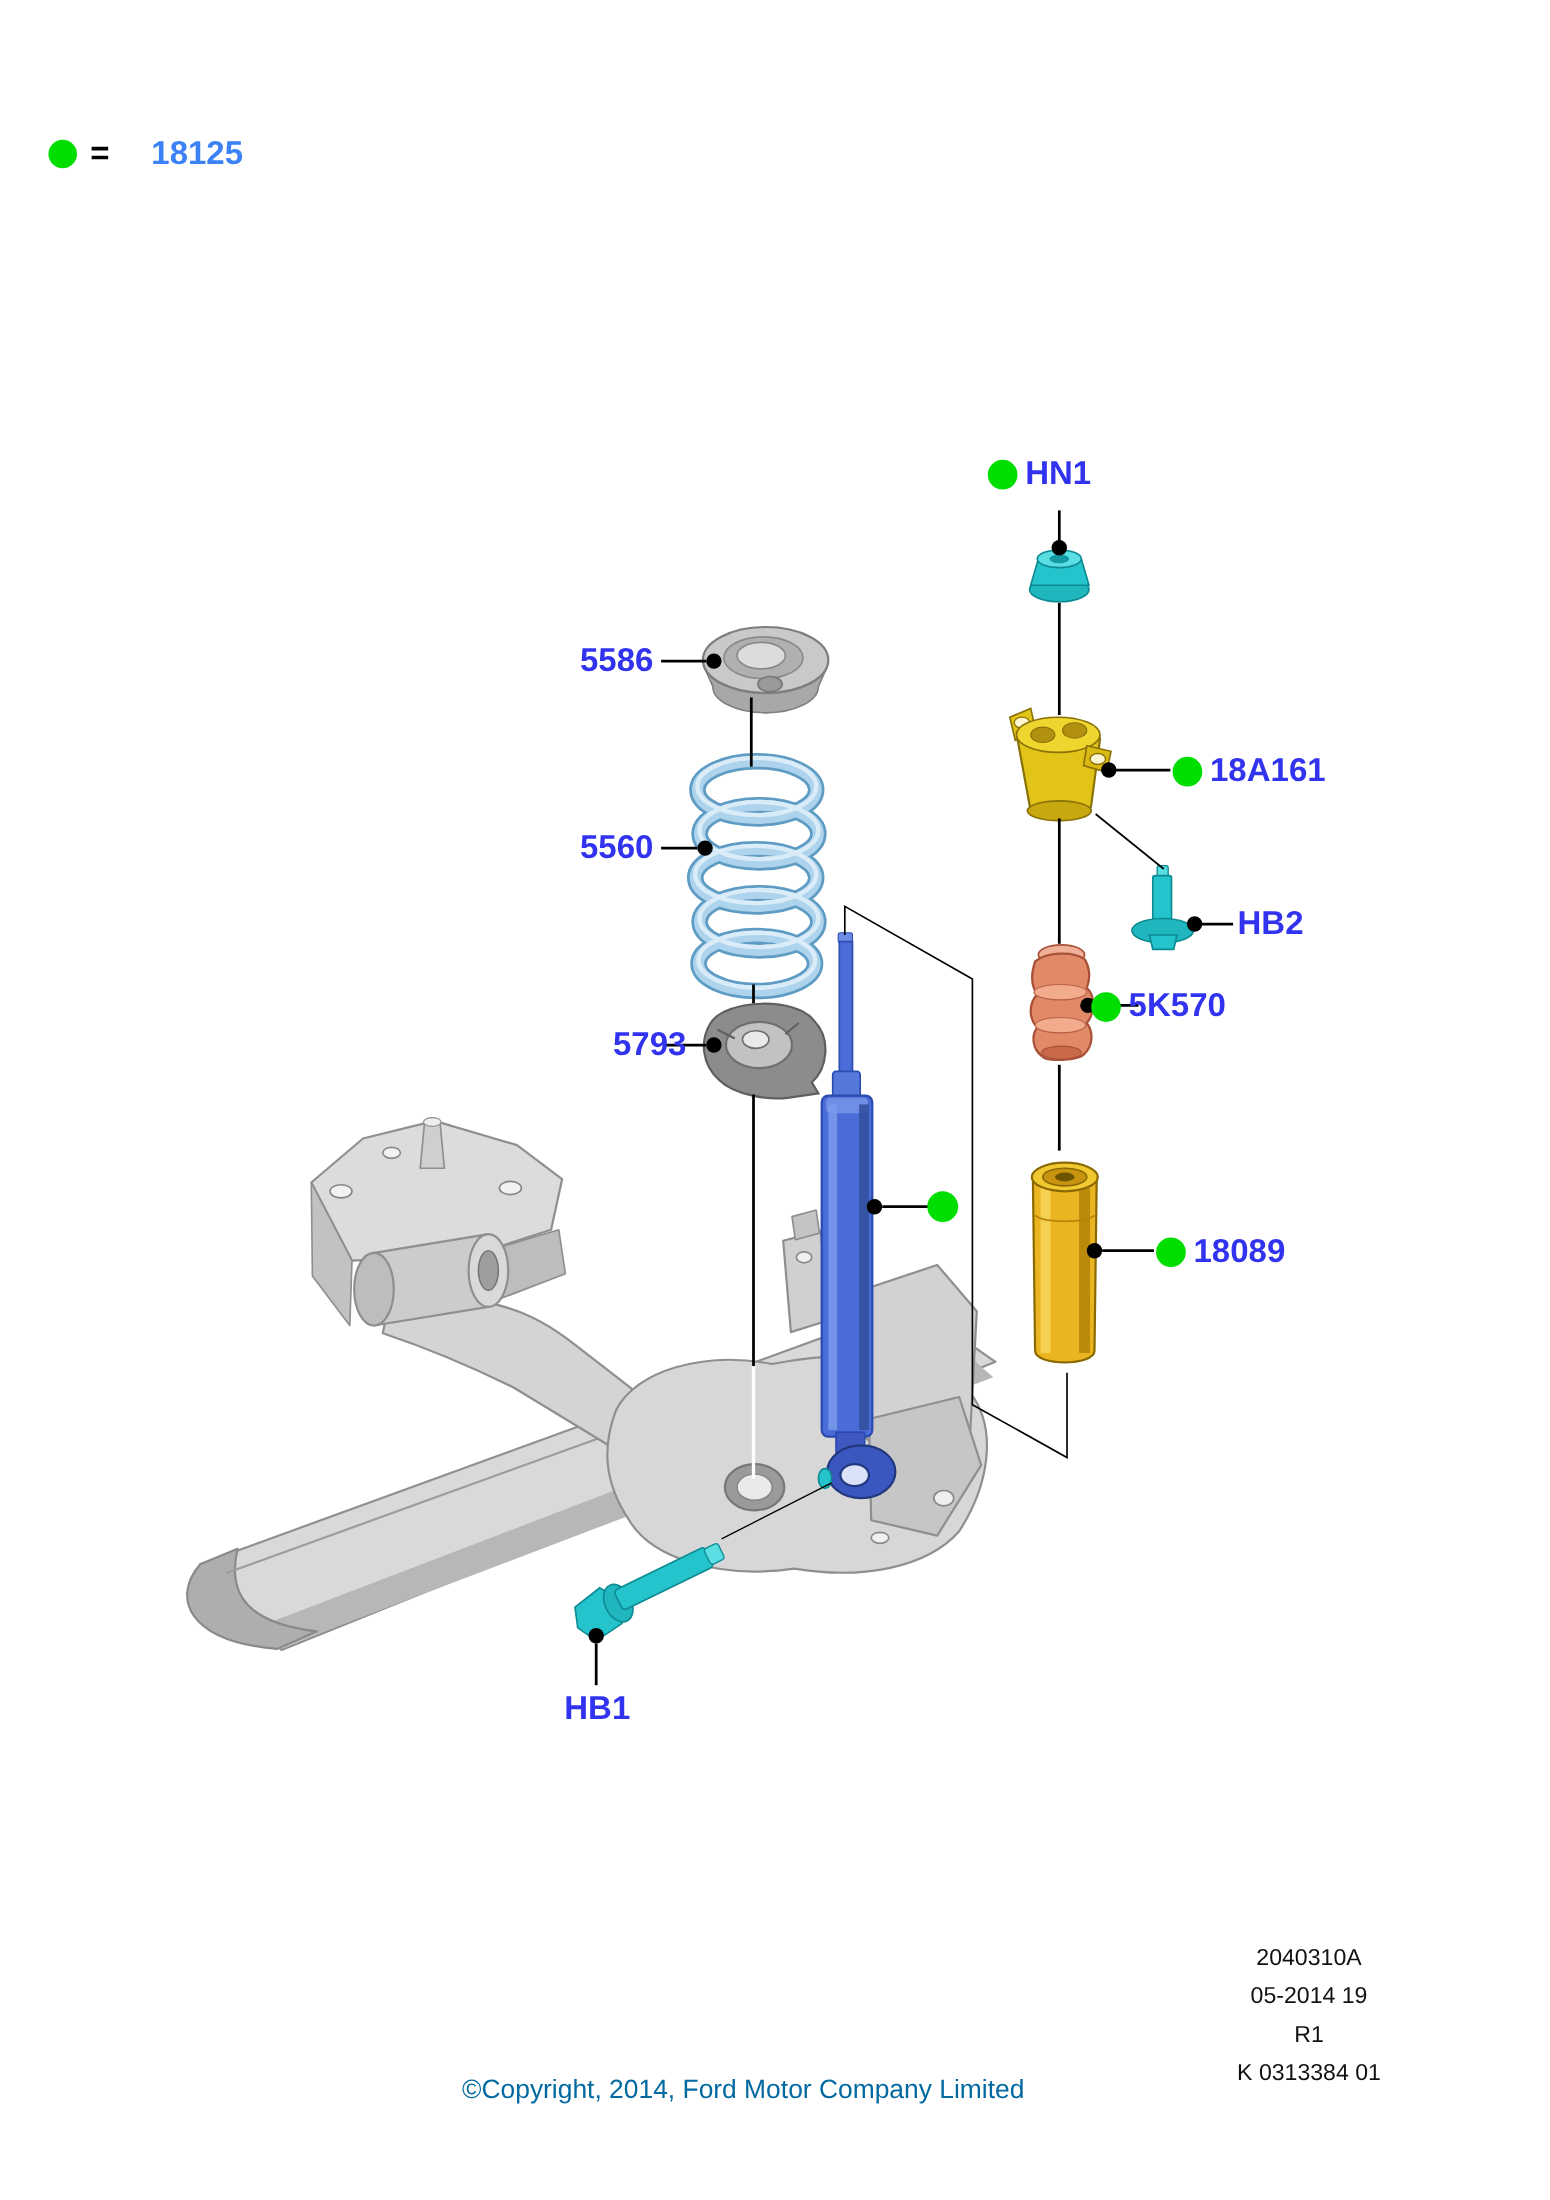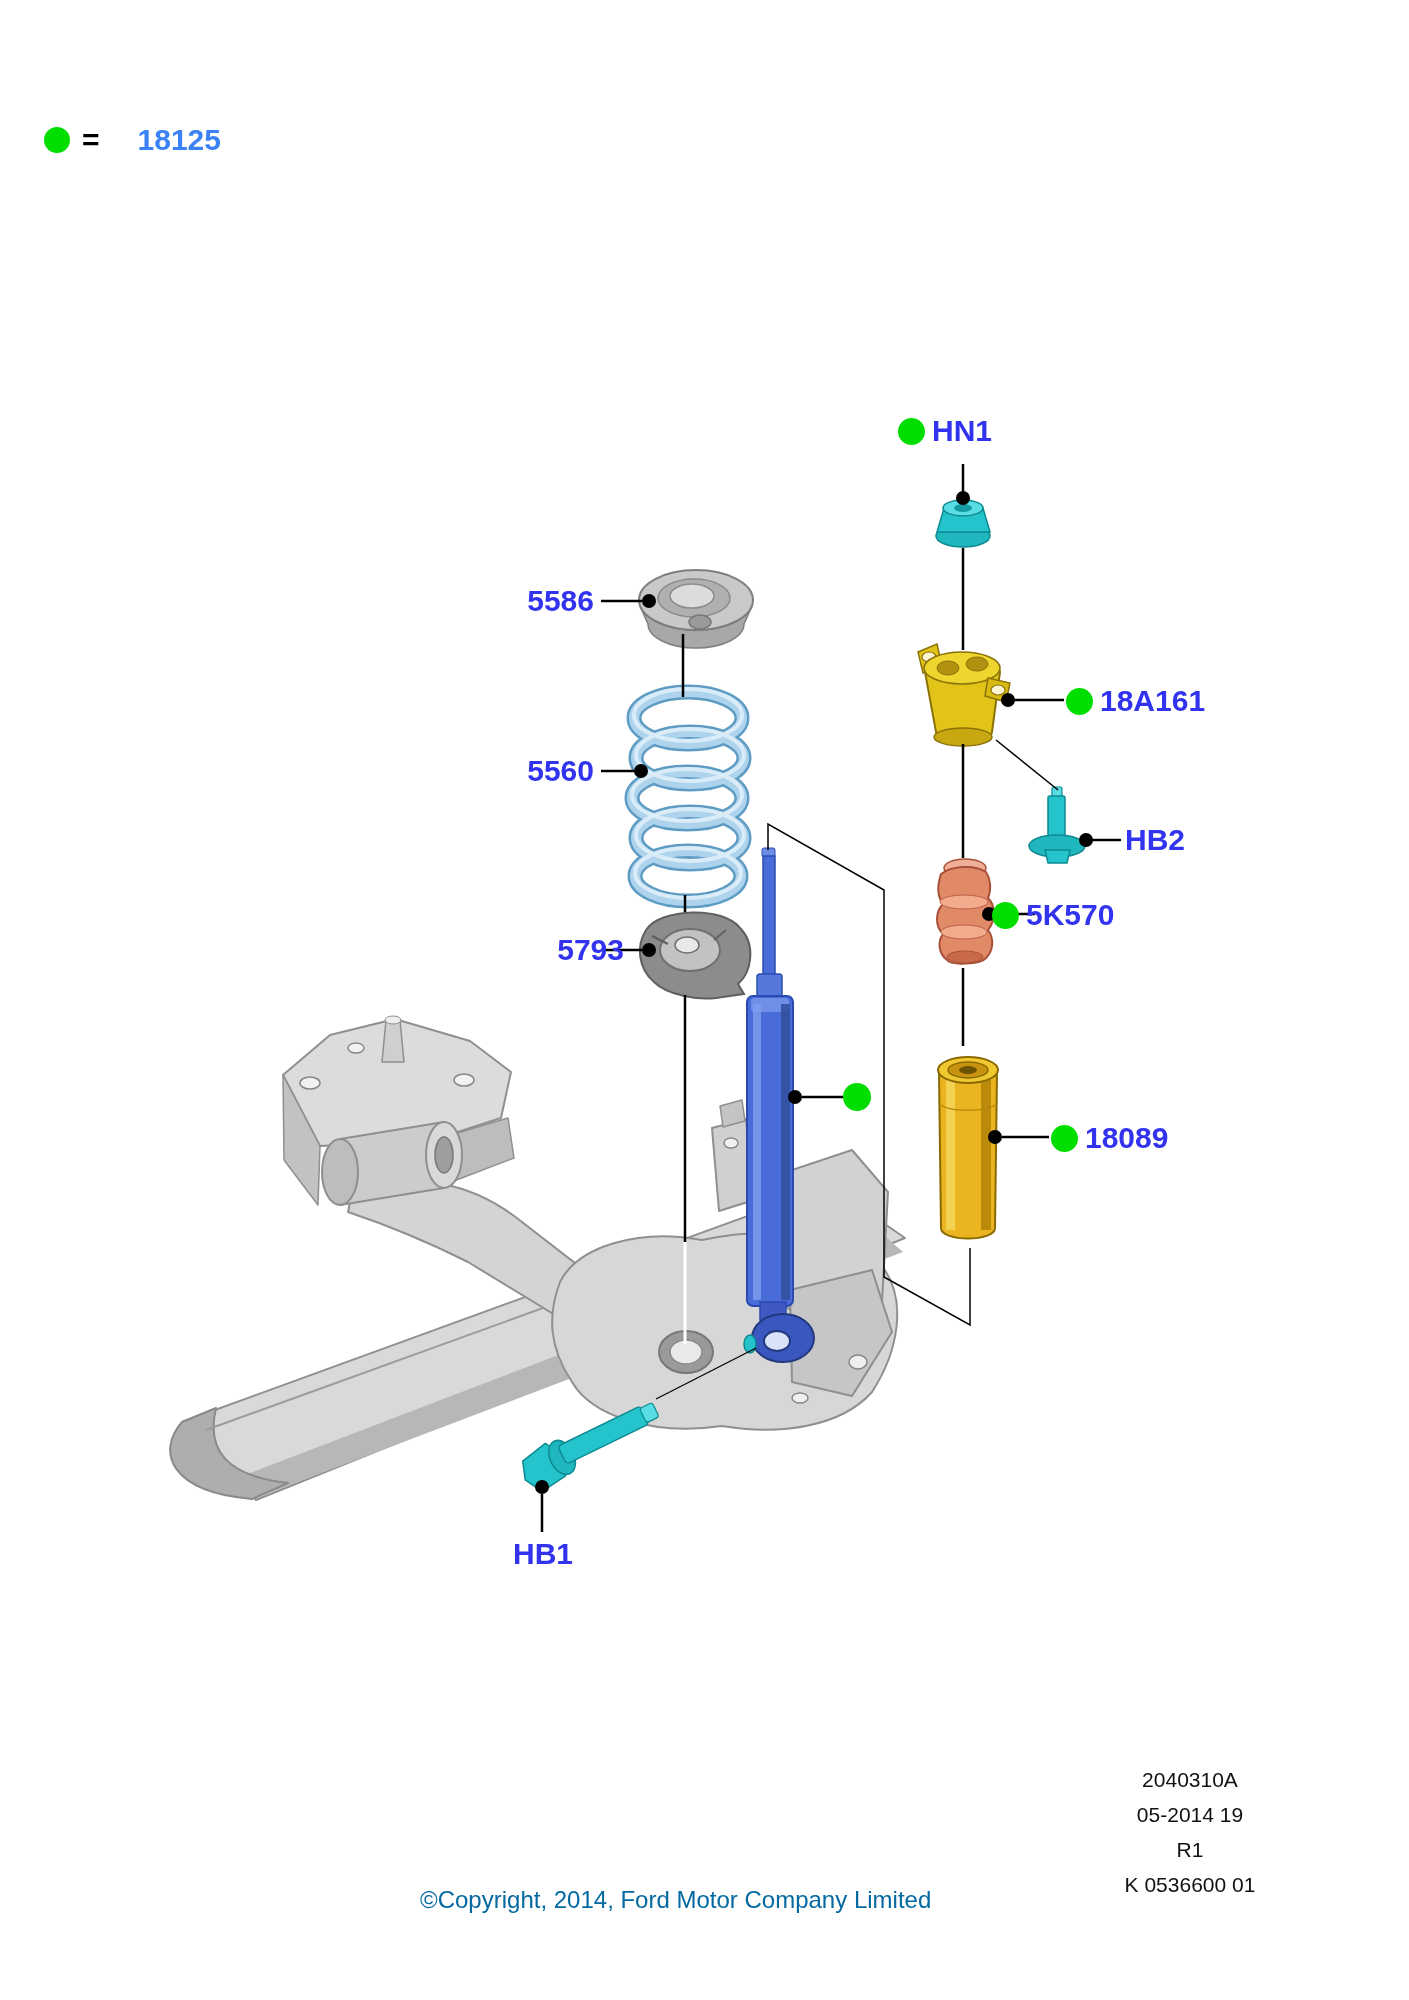--- a/index.html
+++ b/index.html
@@ -267,18 +267,18 @@
   </div>
 
   <div class="part-label center-align" style="left:503px;top:1538px;width:80px;">
     <span>HB1</span>
   </div>
 
   <div id="plate-block">
     <div>2040310A</div>
     <div>05-2014 19</div>
     <div>R1</div>
-    <div>K 0536600 01</div>
+    <div>K 0313384 01</div>
   </div>
 
   <div id="copyright">©Copyright, 2014, Ford Motor Company Limited</div>
 
 </div>
 
 </body></html>

